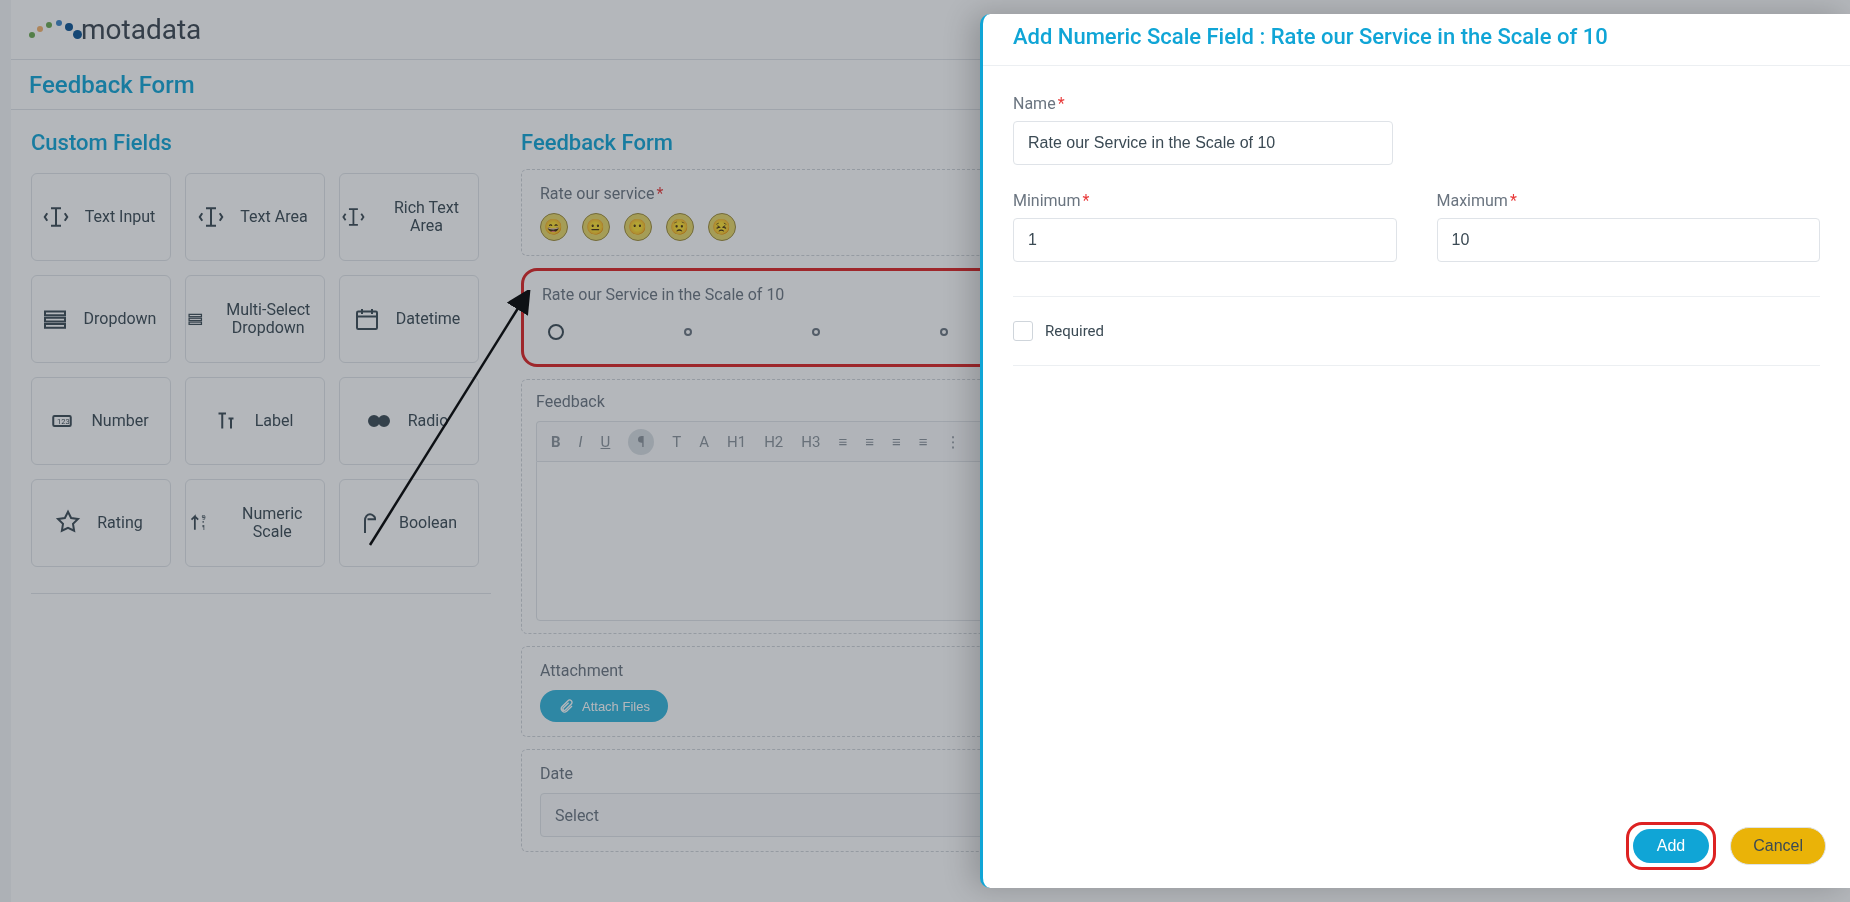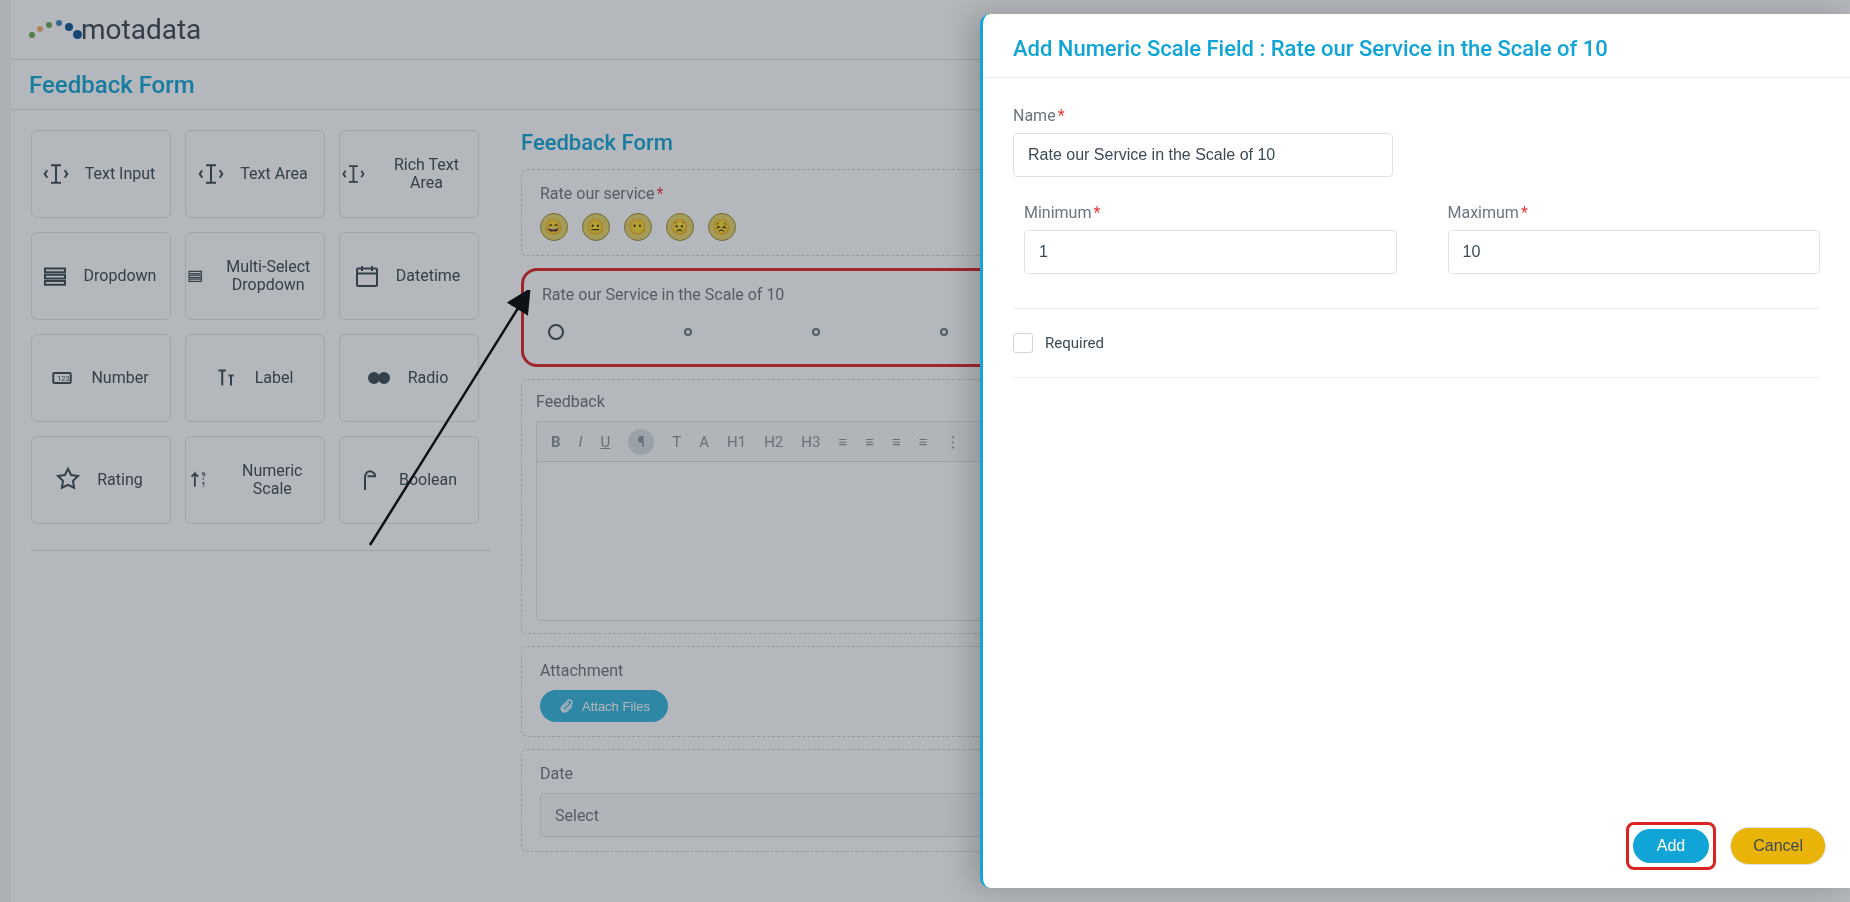--- a/index.html
+++ b/index.html
@@ -128,44 +128,44 @@
   }
 
   
   .panel {
     position: absolute; right: 0; top: 14px; bottom: 14px; width: 870px;
     background: #fff; border-radius: 10px 0 0 10px; border-left: 3px solid #10a5d6;
     box-shadow: -8px 0 30px rgba(0,0,0,0.2);
     display: flex; flex-direction: column;
   }
   .panel-header {
-    padding: 22px 30px 16px; border-bottom: 1px solid #eceff2;
+    padding: 10px 30px 16px; border-bottom: 1px solid #eceff2;
     font-size: 22px; font-weight: 500; color: #10a5d6;
   }
   .panel-body { padding: 28px 30px; flex: 1; }
   .pf-label { font-size: 16px; color: #6b7580; margin-bottom: 8px; }
   .pf-input {
     width: 100%; height: 44px; border: 1px solid #dfe3e8; border-radius: 4px;
     padding: 0 14px; font-size: 16px; color: #3b4a54; outline: none;
   }
   .pf-row { display: flex; gap: 40px; margin-top: 26px; }
-  .pf-col { flex: 1; margin-left: 11px; }
+  .pf-col { flex: 1; }
   .pf-checkbox-row {
     margin-top: 34px; padding-top: 24px; border-top: 1px solid #eceff2;
     border-bottom: 1px solid #eceff2; padding-bottom: 24px;
     display: flex; align-items: center; gap: 12px; font-size: 15px; color: #3b4a54;
   }
   .pf-checkbox {
     width: 20px; height: 20px; border: 1.5px solid #cfd5db; border-radius: 3px; background: #fff;
   }
   .panel-footer {
     padding: 18px 24px; display: flex; justify-content: flex-end; gap: 14px; align-items: center;
   }
   .btn-add-wrap {
-    border: 3px solid #d22; border-radius: 8px; padding: 4px;
+    border: 3px solid #d22; border-radius: 16px; padding: 4px;
   }
   .btn-add {
     background: #10a5d6; color: #fff; border: none; border-radius: 20px;
     padding: 8px 24px; font-size: 16px; cursor: pointer;
   }
   .btn-cancel {
     background: #eab308; color: #3b4a54; border: 1px solid #dfe3e8; border-radius: 20px;
     padding: 9px 22px; font-size: 16px; cursor: pointer;
   }
 </style>
@@ -186,20 +186,21 @@
       </div>
       <span class="logo-text">motadata</span>
     </div>
   </div>
 
   <div class="page-subheader">Feedback Form</div>
 
   <div class="page-body">
 
     <div class="left-col">
+      <div class="left-title">Custom Fields</div>
       <div class="field-grid">
         <div class="field-card">
           <svg viewBox="0 0 24 24">
               <path d="M12 5v14M8 5h8M8 19h8M5 9l-2 3 2 3M19 9l2 3-2 3"></path>
             </svg>
           <span class="lbl">Text Input</span>
         </div>
         <div class="field-card">
           <svg viewBox="0 0 24 24">
               <path d="M12 5v14M8 5h8M8 19h8M5 9l-2 3 2 3M19 9l2 3-2 3"></path>

